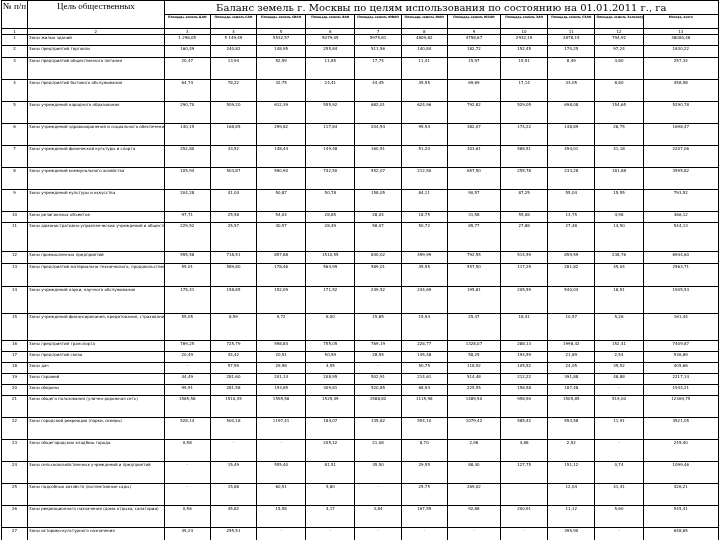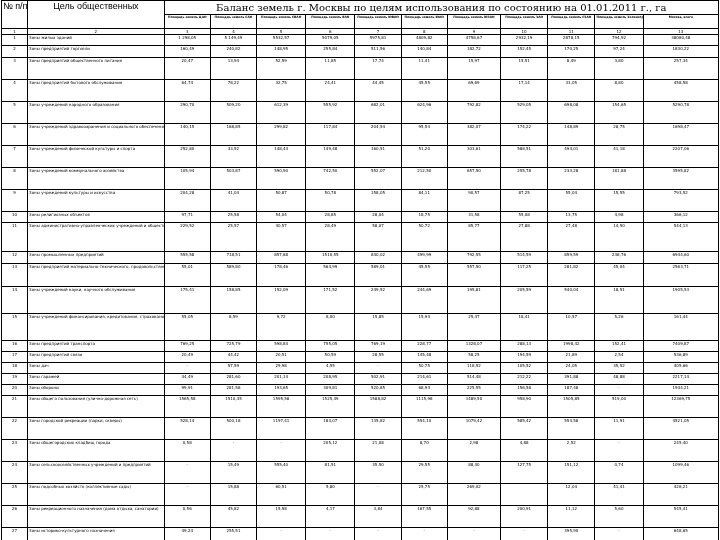--- a/index.html
+++ b/index.html
@@ -10,21 +10,21 @@
     width: 718px;
     margin-left: 1px;
   }
   table.sheet td, table.sheet th {
     border: 1px solid #000;
     padding: 0 1px;
     overflow: hidden;
     white-space: nowrap;
   }
   .hdr-num, .hdr-purpose {
-    font-family: Liberation Sans, sans-serif;
+    font-family: Liberation Serif, serif;
     font-size: 9px;
     font-weight: normal;
     vertical-align: top;
     text-align: center;
     padding-top: 2px;
   }
   .hdr-title {
     font-family: "DejaVu Serif", serif;
     font-size: 10px;
     font-weight: normal;

